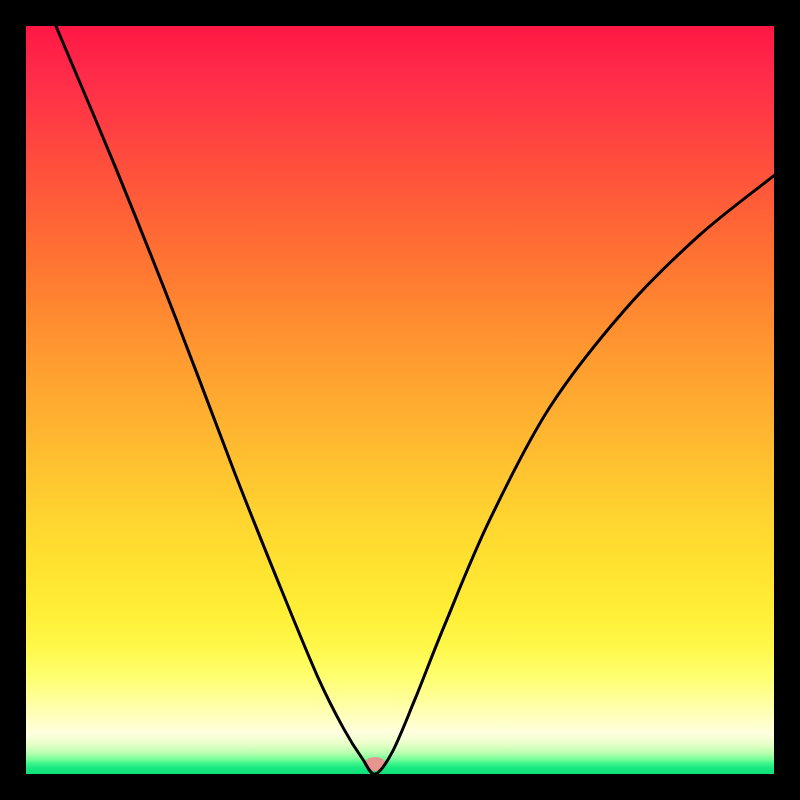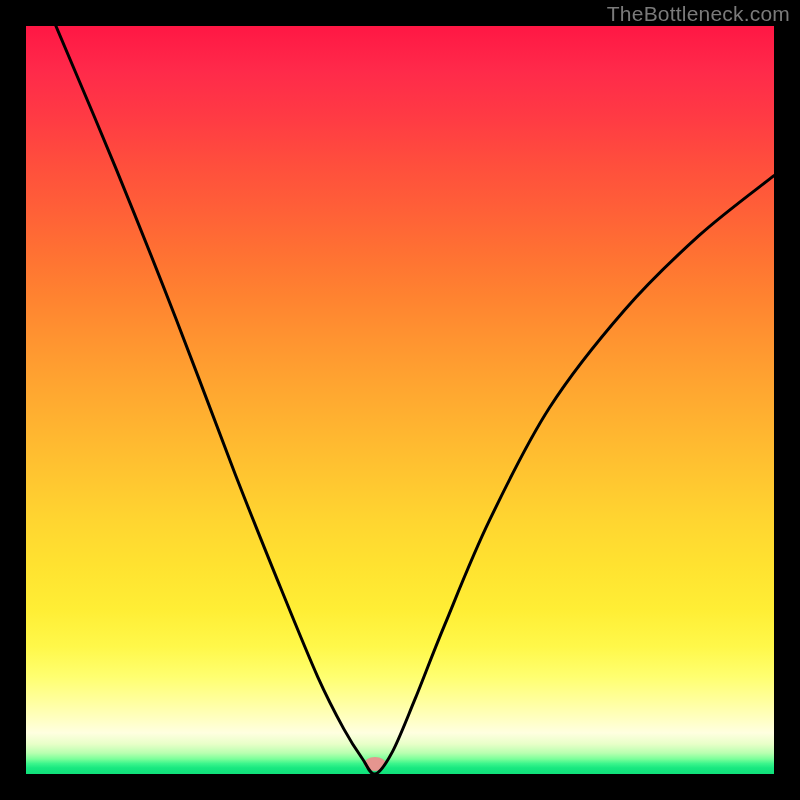--- a/index.html
+++ b/index.html
@@ -78,14 +78,13 @@
 </head>
 <body>
 
 <div class="frame">
   <div class="plot">
     <div class="marker" style="left: 338.316px; top: 730.528px;"></div>
     <svg class="curve" viewBox="0 0 748 748" preserveAspectRatio="none">
       <path fill="none" stroke="#000" stroke-width="3" stroke-linecap="round" d="M 29.9 0.0 C 39.9 23.7, 69.8 93.5, 89.8 142.1 C 109.7 190.7, 129.7 240.6, 149.6 291.7 C 169.5 342.8, 192.0 403.9, 209.4 448.8 C 226.9 493.7, 240.6 527.3, 254.3 561.0 C 268.0 594.7, 281.1 627.1, 291.7 650.8 C 302.3 674.4, 310.4 689.4, 317.9 703.1 C 325.4 716.8, 331.4 725.6, 336.6 733.0 C 341.8 740.5, 344.3 749.2, 349.3 748.0 C 354.3 746.8, 359.9 738.0, 366.5 725.6 C 373.1 713.1, 380.2 694.4, 389.0 673.2 C 397.7 652.0, 406.4 628.3, 418.9 598.4 C 431.3 568.5, 446.3 529.8, 463.8 493.7 C 481.2 457.5, 501.2 416.4, 523.6 381.5 C 546.0 346.6, 573.5 312.9, 598.4 284.2 C 623.3 255.6, 648.3 231.9, 673.2 209.4 C 698.1 187.0, 735.5 159.6, 748.0 149.6"></path>
     </svg>
   </div>
-  <div class="attribution">TheBottleneck.com</div>
 </div>
 
 </body></html>

